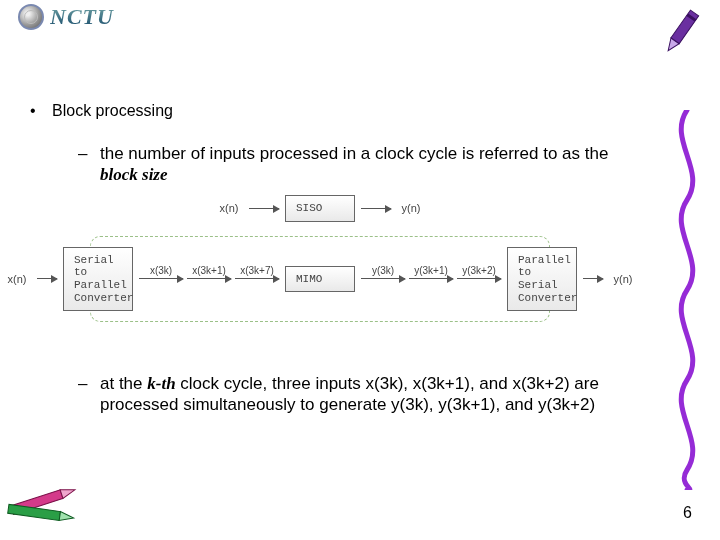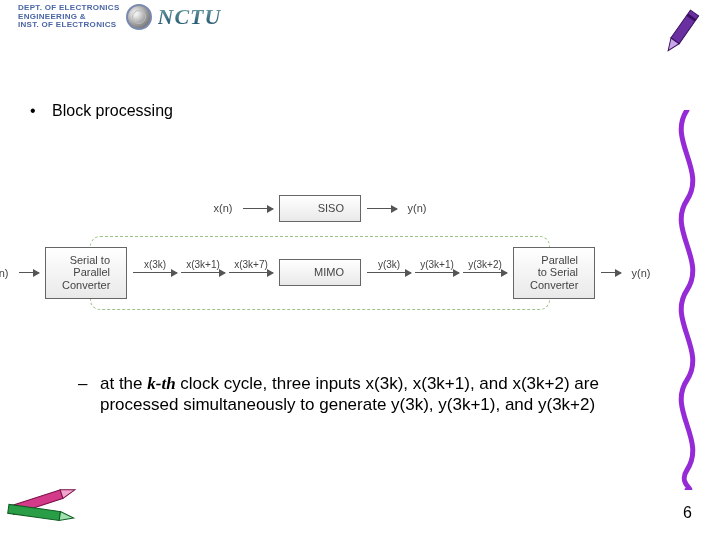--- a/index.html
+++ b/index.html
@@ -123,25 +123,26 @@
   }
   .drow {
     display: flex;
     align-items: center;
     justify-content: center;
     gap: 6px;
   }
   .dbox {
     border: 1px solid #666;
     background: linear-gradient(#fff, #e9e9e9);
-    padding: 6px 16px;
-    text-align: right;
+    padding: 6px 10px;
+    text-align: left;
     white-space: pre-line;
     line-height: 1.15;
     min-width: 48px;
+    font-family: Liberation Mono, monospace;
   }
   .arrow {
     position: relative;
     height: 0;
     border-top: 1.5px solid #555;
     flex: 0 0 30px;
   }
   .arrow::after {
     content: "";
     position: absolute;
@@ -193,25 +194,20 @@
     left: 4px; bottom: 6px;
     width: 90px; height: 60px;
   }
 </style>
 </head>
 <body>
 
 <div class="slide">
 
   <div class="logo-area">
-    <div class="logo-text-stack">
-      <div>Dept. of Electronics</div>
-      <div>Engineering &amp;</div>
-      <div>Inst. of Electronics</div>
-    </div>
     <div class="logo-ball"></div>
     <div class="nctu">NCTU</div>
   </div>
 
   <svg class="crayon" viewBox="0 0 54 54">
     <g transform="rotate(35 27 27)">
       <rect x="20" y="4" width="10" height="34" fill="#6a2fa0" stroke="#3a1060"></rect>
       <polygon points="20,38 30,38 25,50" fill="#c9a8ea" stroke="#3a1060"></polygon>
       <rect x="20" y="8" width="10" height="3" fill="#3a1060"></rect>
     </g>
@@ -228,20 +224,23 @@
     </g>
     <g transform="rotate(8 45 40)">
       <rect x="4" y="36" width="52" height="9" fill="#2a9e46" stroke="#0d5a20"></rect>
       <polygon points="56,36 56,45 70,40.5" fill="#9fe2ad" stroke="#0d5a20"></polygon>
     </g>
   </svg>
 
 
   <div class="bullet-1">Block processing</div>
 
+  <div class="sub" id="sub-a">
+    <span>the number of inputs processed in a clock cycle is referred to as the </span><span class="emph-serif">block size</span>
+  </div>
 
   <div class="diagram">
     <div class="drow">
       <span class="io-lbl">x(n)</span>
       <span class="arrow"></span>
       <span class="dbox">SISO</span>
       <span class="arrow"></span>
       <span class="io-lbl">y(n)</span>
     </div>
 

